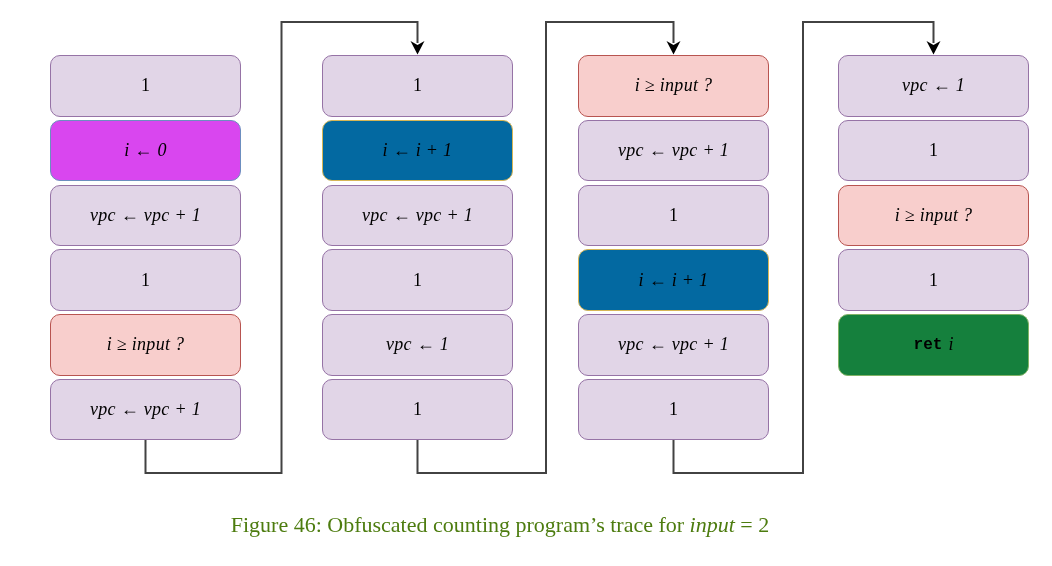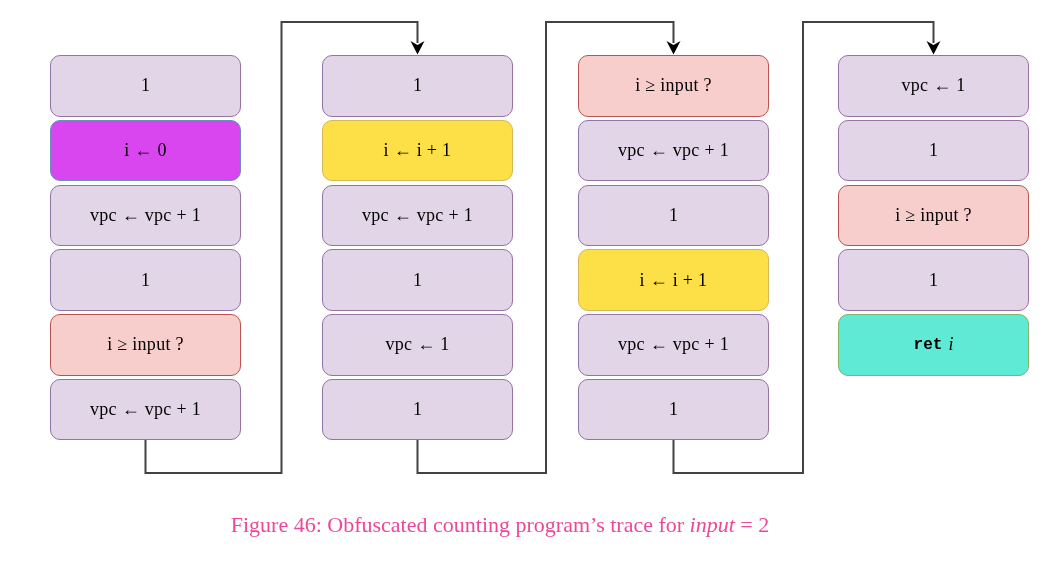--- a/index.html
+++ b/index.html
@@ -41,24 +41,25 @@
     border: 1.4px solid #888;
     border-radius: 10px;
     display: flex;
     align-items: center;
     justify-content: center;
     color: #000000;
   }
   .box[data-type="purple"] { background: #E1D5E7; border-color: #9673A6; }
   .box[data-type="blue"]   { background: #d946ef; border-color: #6C8EBF; }
   .box[data-type="red"]    { background: #F8CECC; border-color: #B85450; }
-  .box[data-type="yellow"] { background: #fde047; border-color: #D6B656; }
-  .box[data-type="green"]  { background: #5eead4; border-color: #82B366; }
+  .box[data-type="yellow"] { background: #0369a1; border-color: #D6B656; }
+  .box[data-type="green"]  { background: #15803d; border-color: #82B366; }
   .box-label {
     font-size: 18px;
+    font-style: italic;
     letter-spacing: 0.3px;
     white-space: pre;
   }
   .box-label[data-math="false"] {
     font-style: normal;
     letter-spacing: 0;
   }
   .ret-keyword {
     font-family: "Liberation Mono", "DejaVu Sans Mono", monospace;
     font-weight: bold;
@@ -69,21 +70,21 @@
     font-size: 18px;
     margin-left: 6px;
   }
   .caption {
     position: absolute;
     left: 0;
     top: 512px;
     width: 1000px;
     text-align: center;
     font-size: 22px;
-    color: #ec4899;
+    color: #4d7c0f;
     white-space: pre;
   }
   .caption .math-term { font-style: italic; }
 </style>
 </head>
 <body>
 
 <div class="figure">
 
   <svg class="connectors" viewBox="0 0 1052 566" xmlns="http://www.w3.org/2000/svg">

